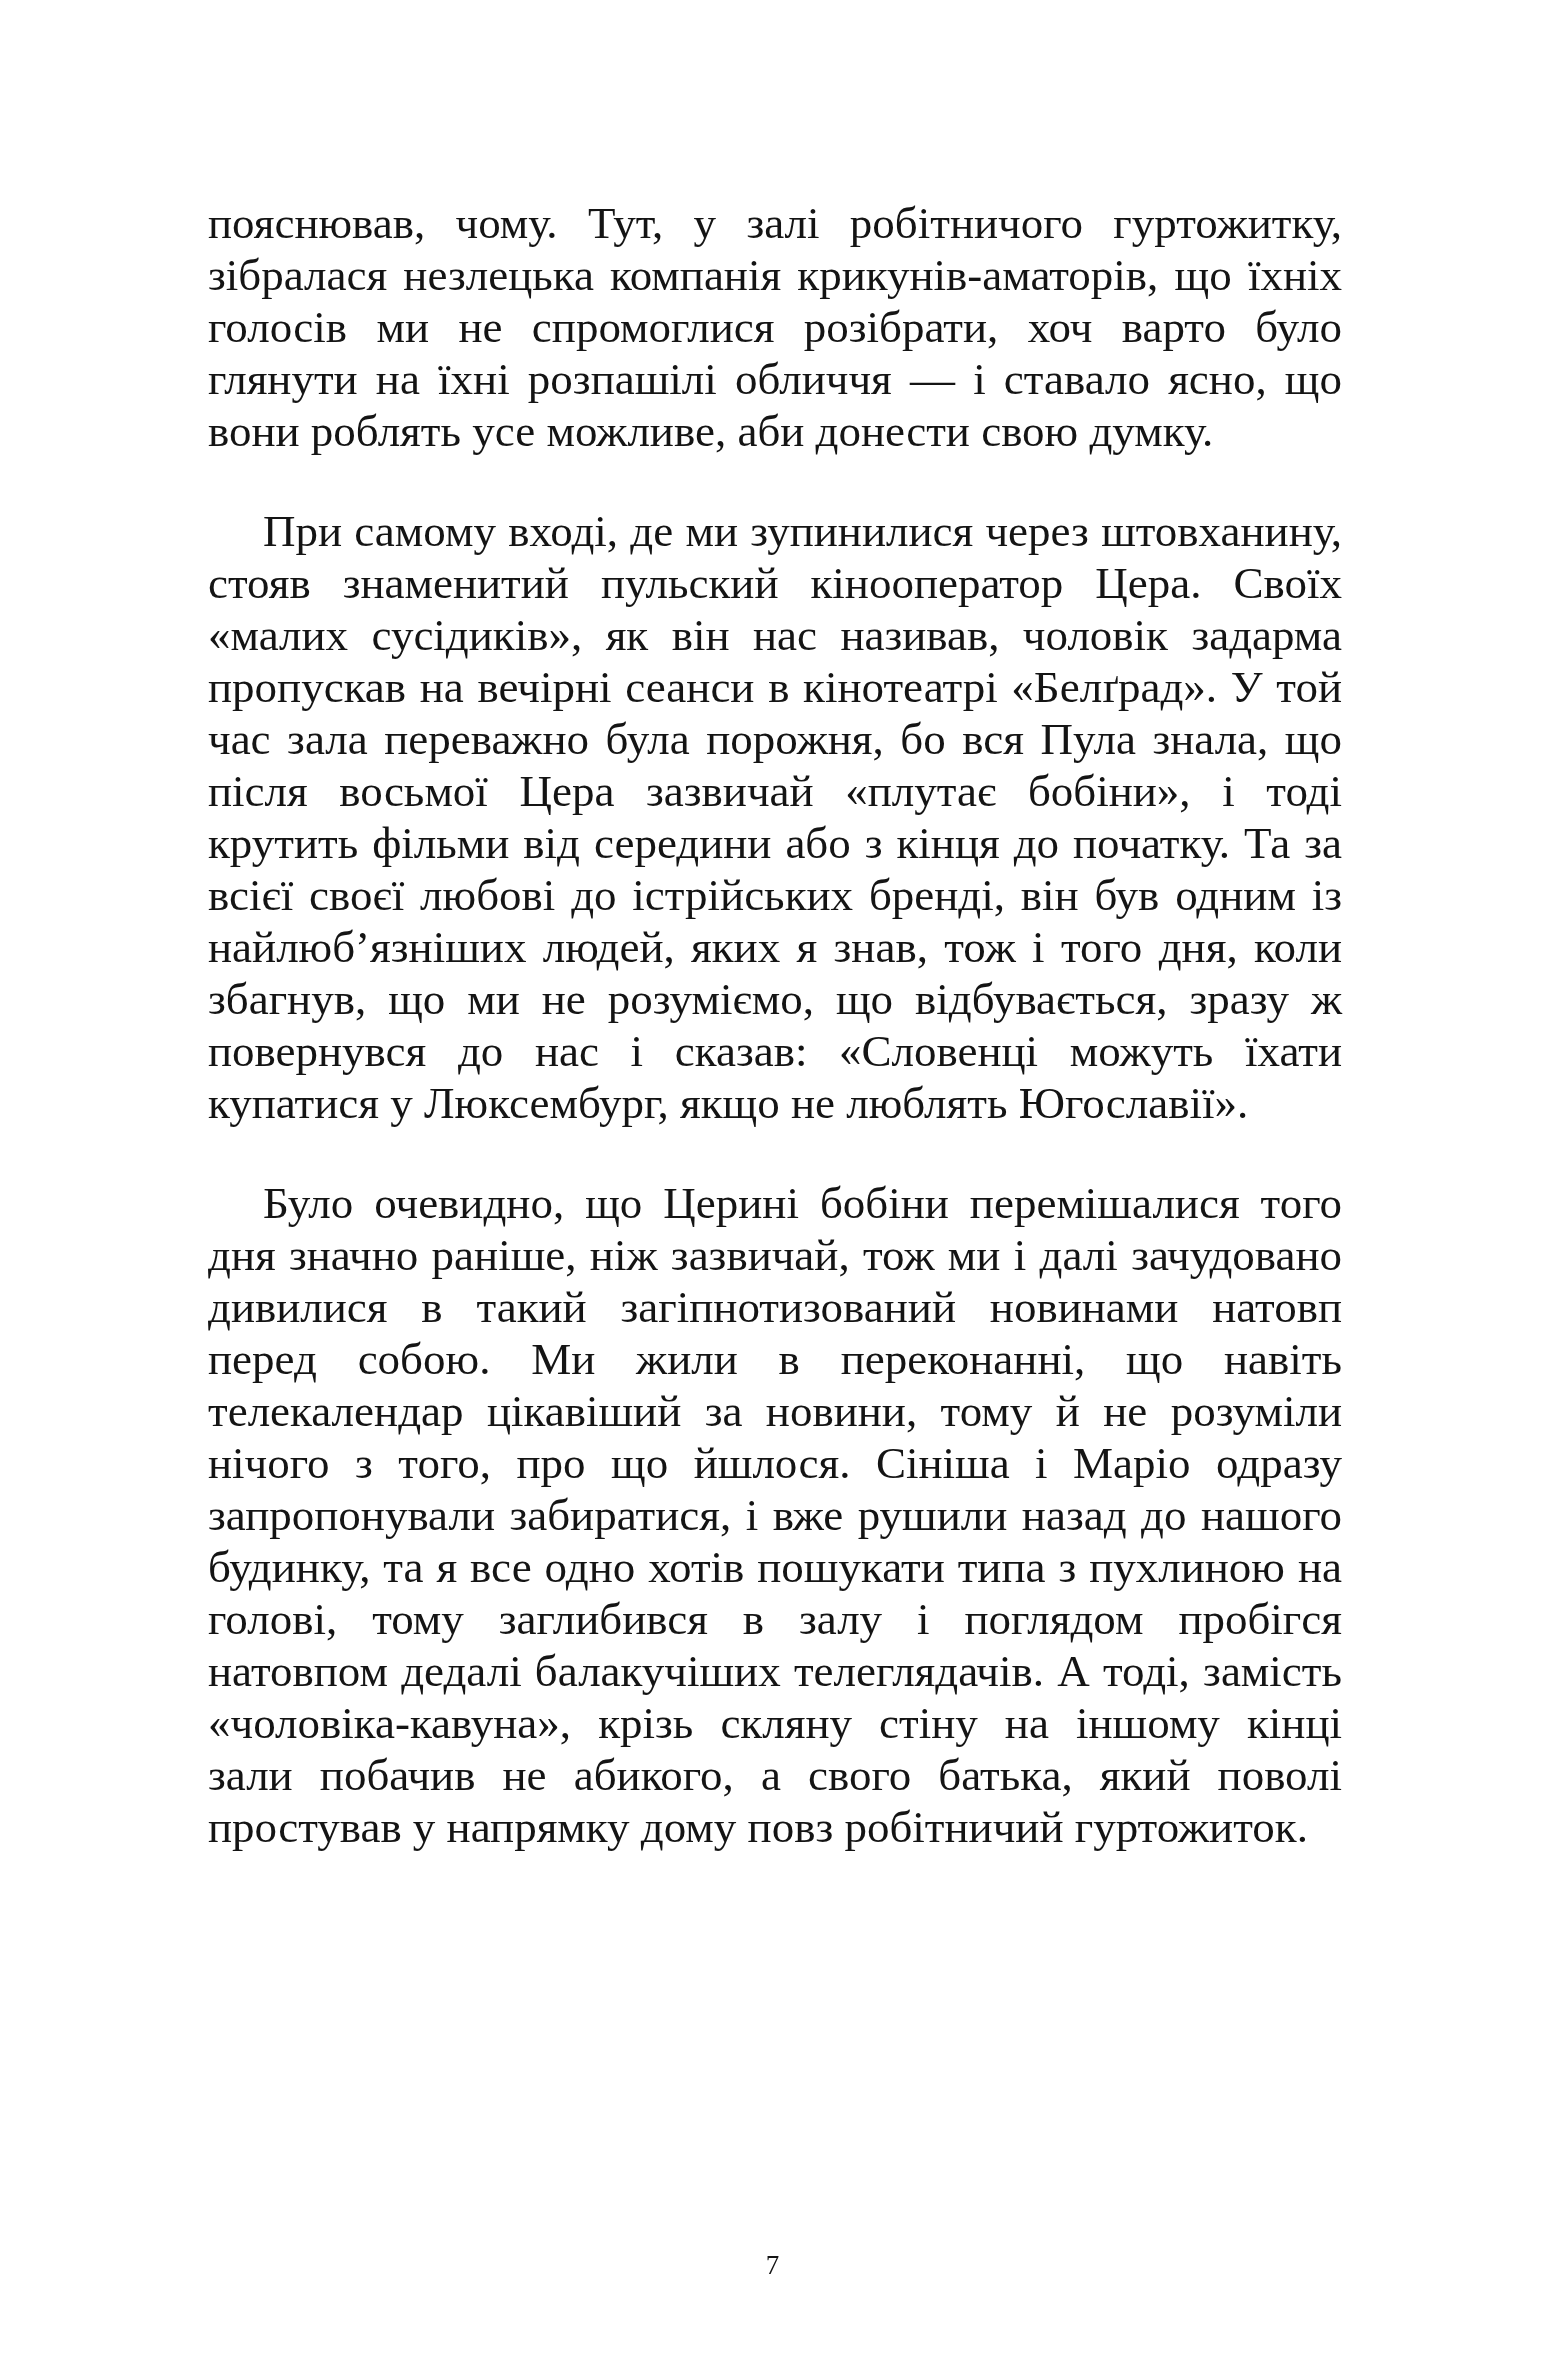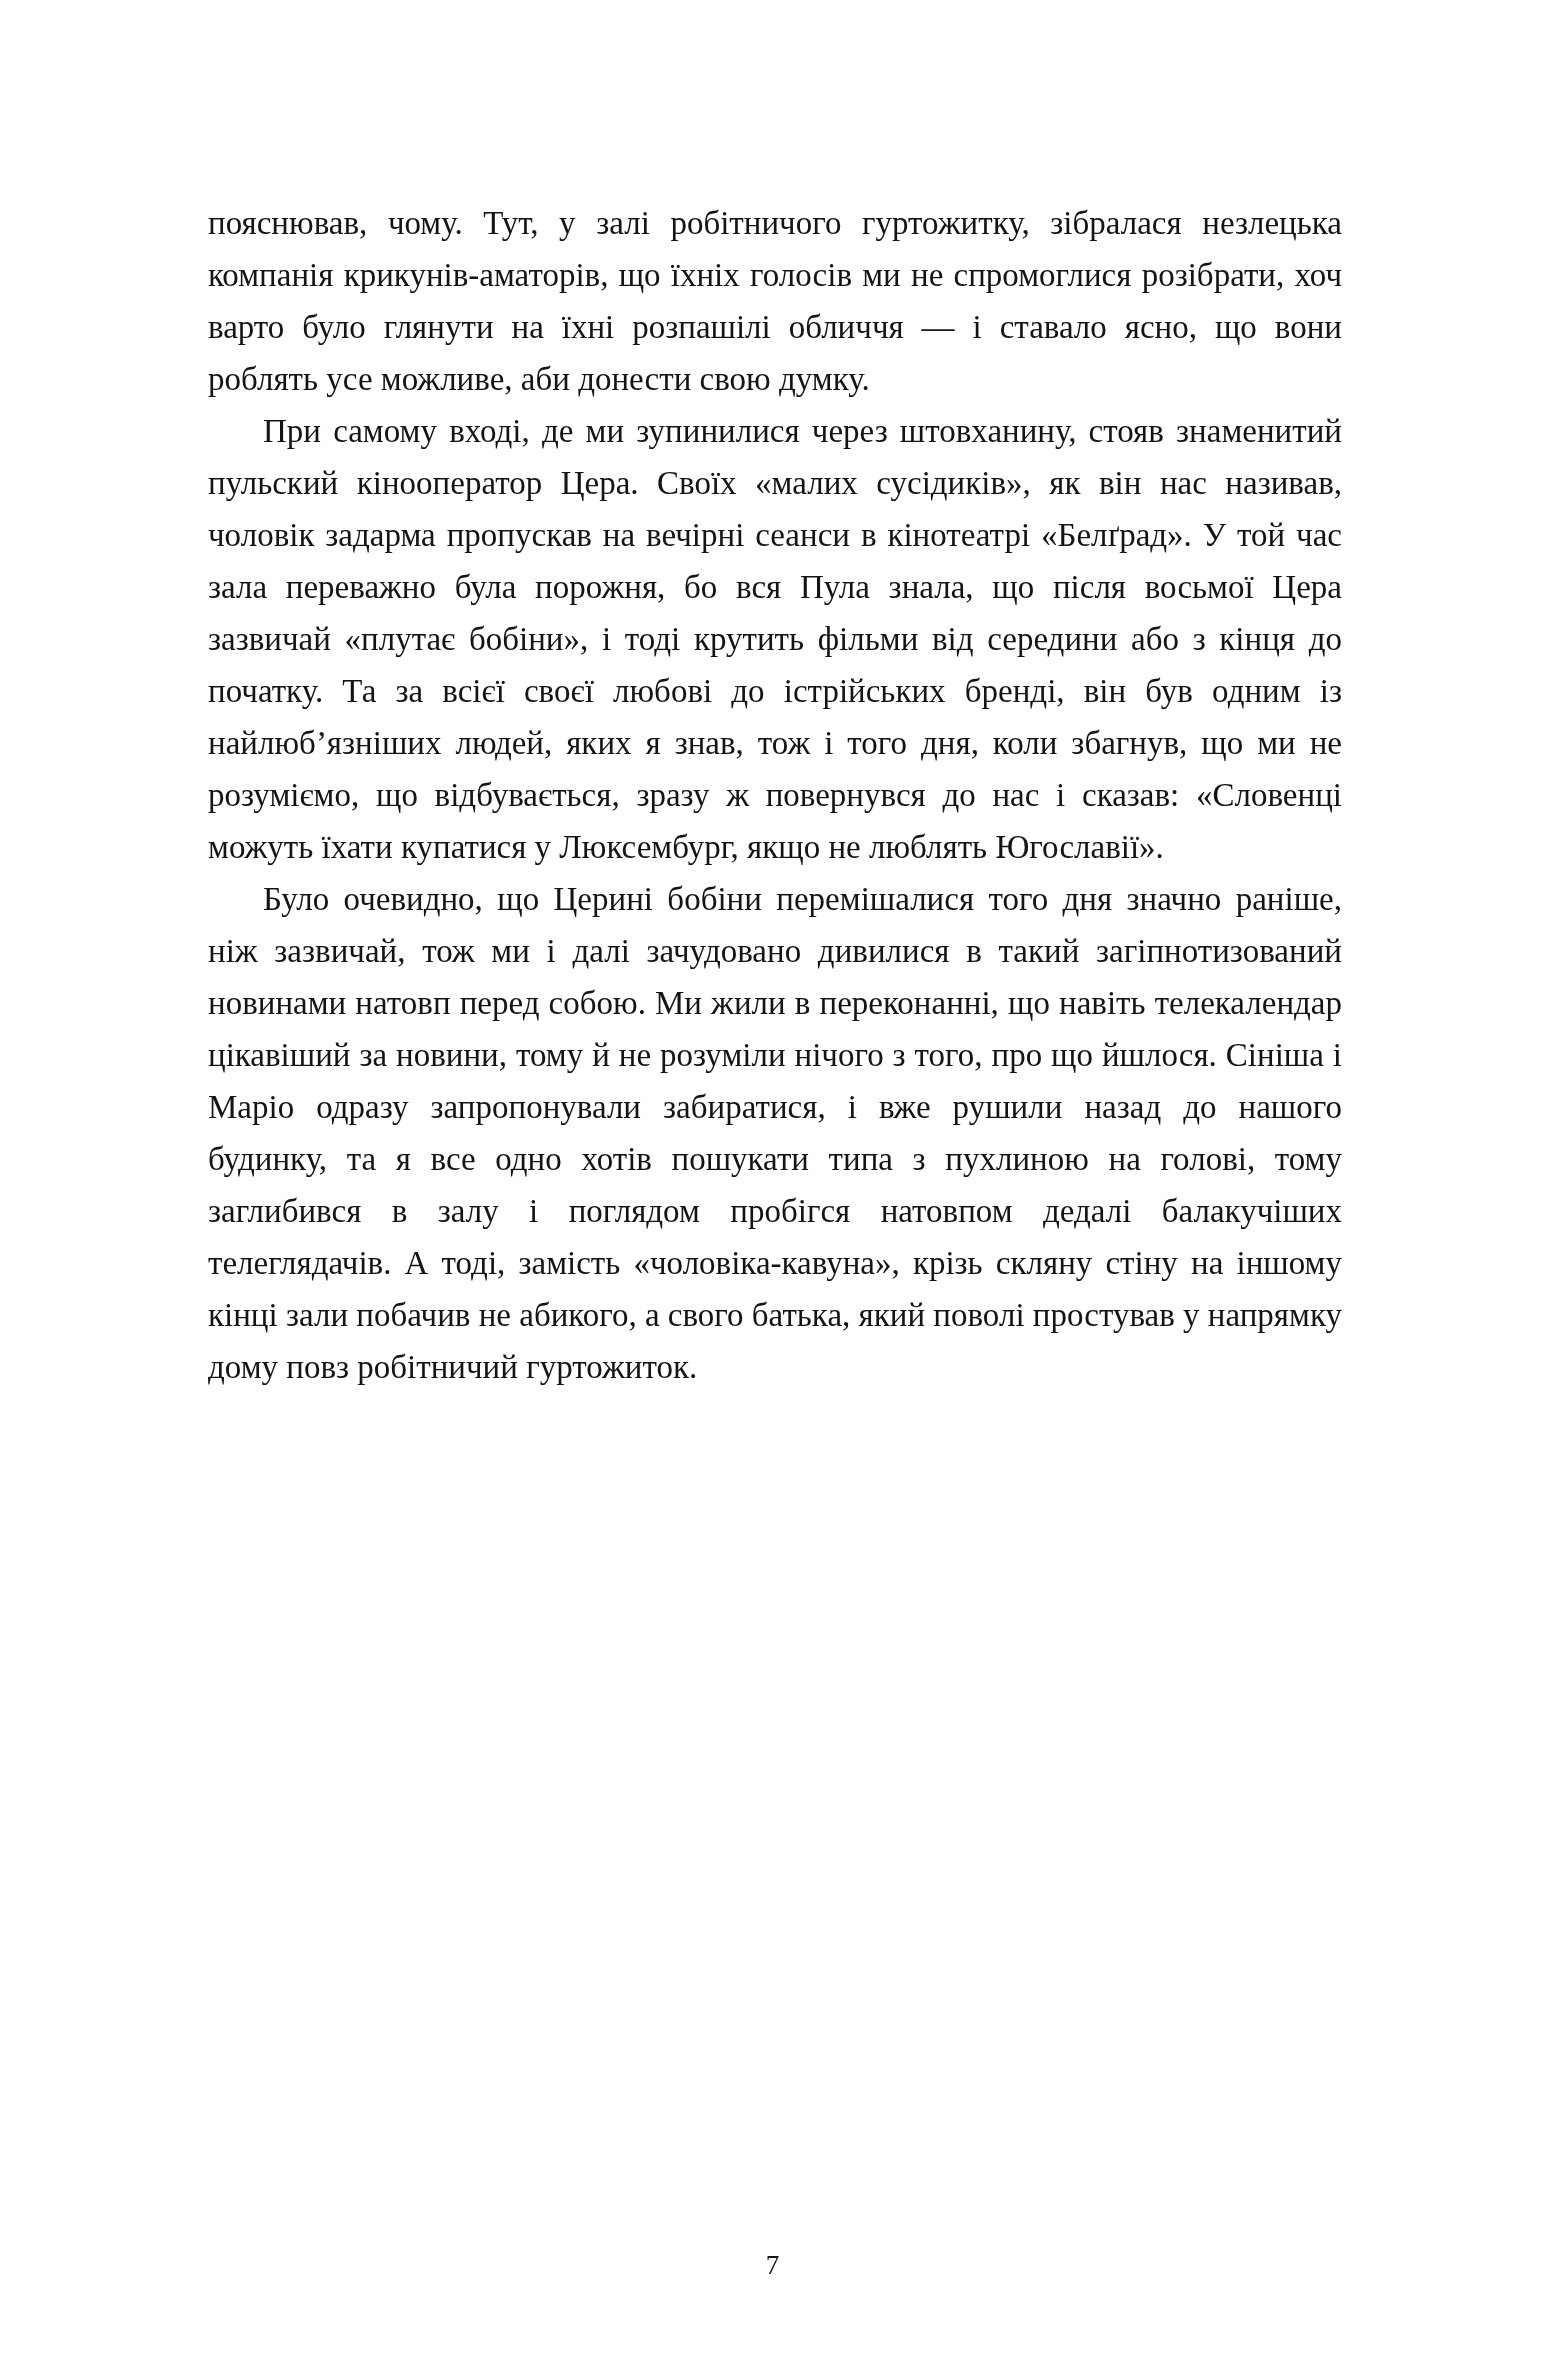--- a/index.html
+++ b/index.html
@@ -17,29 +17,30 @@
     color: #111111;
   }
   .text-block {
     position: absolute;
     left: 208px;
     top: 197px;
     width: 1134px;
   }
   p.para {
     margin: 0;
-    font-size: 33px;
+    font-size: 45px;
     line-height: 52px;
     text-align: justify;
     text-justify: inter-word;
     color: #141414;
     hyphens: manual;
   }
   p.para.indent {
     text-indent: 55px;
+    margin-top: 48px;
   }
   .folio {
     position: absolute;
     left: 0;
     right: 0;
     top: 2249px;
     text-align: center;
     font-size: 27px;
     line-height: 32px;
     color: #141414;

